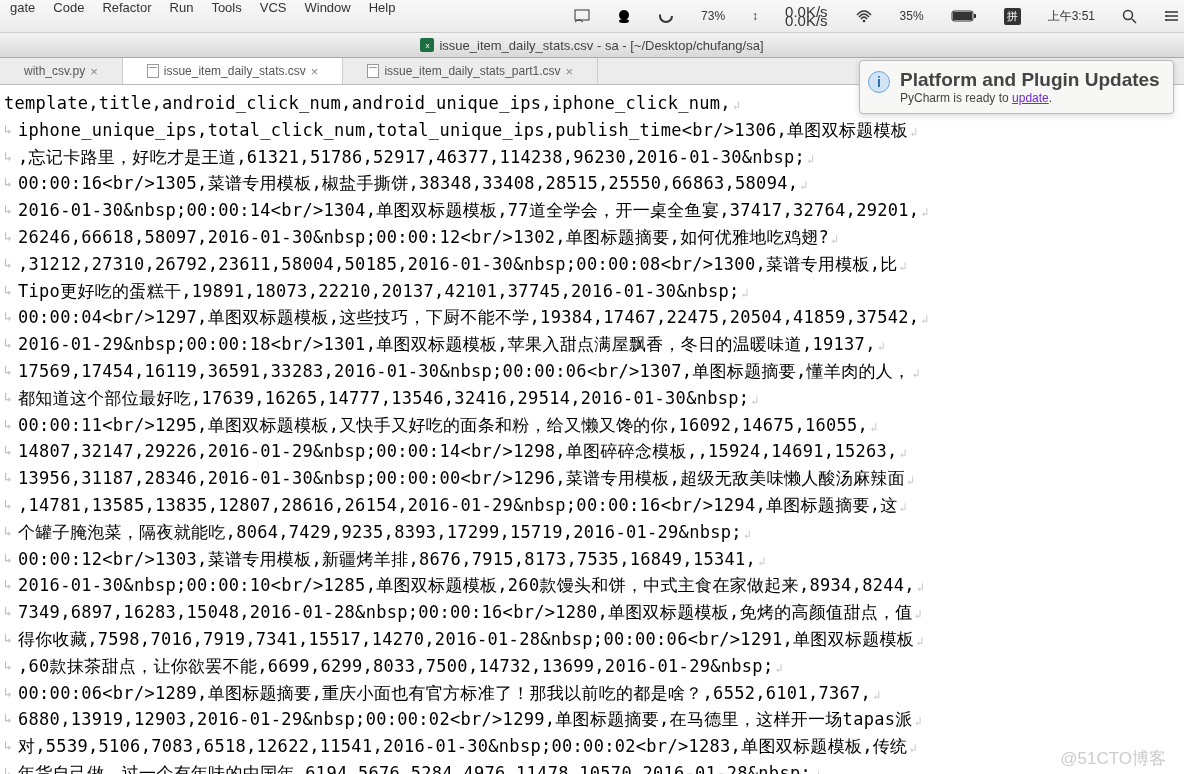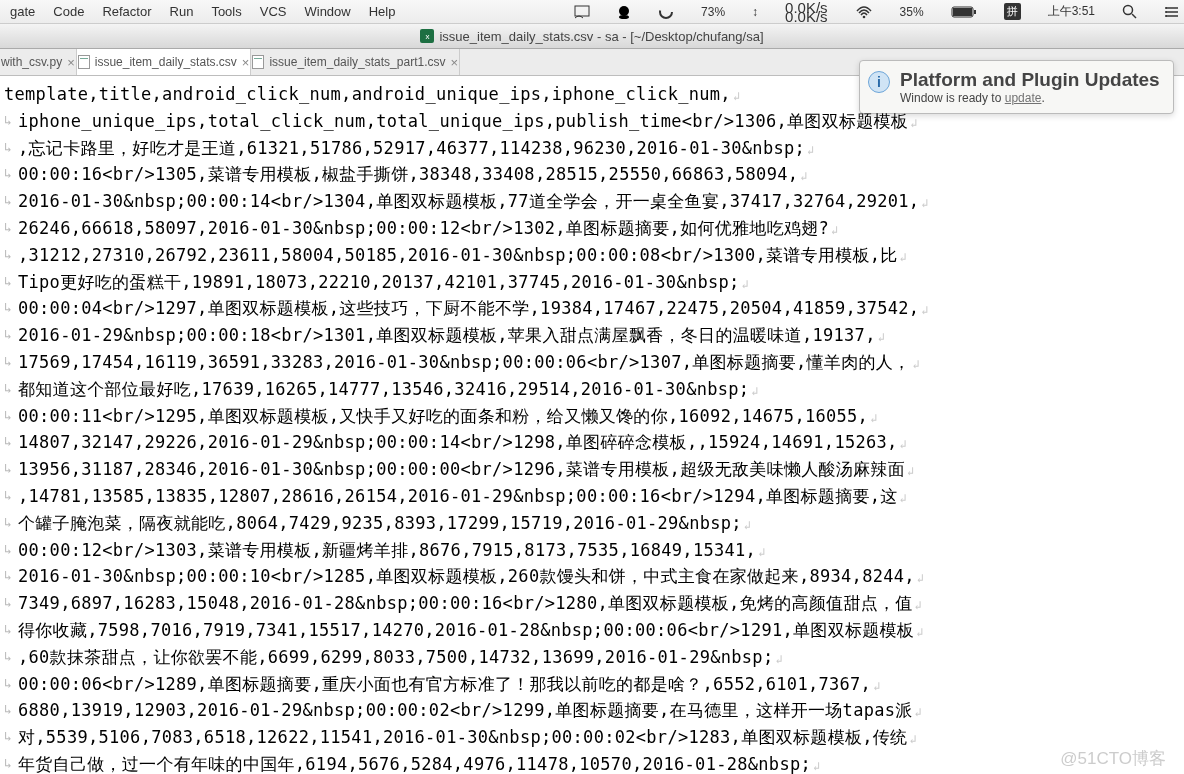--- a/index.html
+++ b/index.html
@@ -1,32 +1,32 @@
 <!DOCTYPE html>
 <html><head>
 <meta charset="utf-8">
 <style>
 * { margin: 0; padding: 0; box-sizing: border-box; }
 body { font-family: -apple-system, "Helvetica Neue", Arial, sans-serif; width: 1184px; height: 774px; background: #fff; overflow: hidden; position: relative; }
-.menubar { height: 24px; background: linear-gradient(#f8f8f8,#ececec); border-bottom: 1px solid #ccc; display: flex; align-items: center; padding: 0 4px; font-size: 13px; color: #333; justify-content: space-between; }
+.menubar { height: 33px; background: linear-gradient(#f8f8f8,#ececec); border-bottom: 1px solid #ccc; display: flex; padding: 0 4px; font-size: 13px; color: #333; justify-content: space-between; }
 .menubar .left { display: flex; gap: 18px; margin-left: 6px; }
 .menubar .right { display: flex; align-items: center; gap: 27px; font-size: 12px; }
 .menubar .right .speed { display: flex; flex-direction: column; font-size: 15px; line-height: 9px; }
 .titlebar { height: 25px; background: linear-gradient(#f4f4f4,#d8d8d8); border-bottom: 1px solid #aaa; display: flex; align-items: center; justify-content: center; font-size: 13px; color: #444; }
 .titlebar .csv-icon { width: 14px; height: 14px; background: #1d6f42; color: #fff; font-size: 8px; display: inline-flex; align-items: center; justify-content: center; margin-right: 5px; border-radius: 2px; }
 .tabs { height: 27px; background: #ececec; border-bottom: 1px solid #bdbdbd; display: flex; align-items: stretch; font-size: 12px; color: #555; }
-.tab { display: flex; align-items: center; padding: 0 1px; border-right: 1px solid #ccc; gap: 5px; cursor: pointer; }
+.tab { display: flex; align-items: center; padding: 0 24px; border-right: 1px solid #ccc; gap: 5px; cursor: pointer; }
 .tab.active { background: #ffffff; }
 .tab .file-icon { width: 12px; height: 14px; background: #fff; border: 1px solid #999; position: relative; }
 .tab .file-icon::before { content: ""; position: absolute; inset: 2px 1px; border-top: 1px solid #7a9; }
 .tab .close { color: #888; font-size: 13px; }
 .notify { position: absolute; top: 60px; right: 10px; width: 315px; background: #f7f7f5; border: 1px solid #bbb; border-radius: 4px; padding: 8px 10px 8px 40px; box-shadow: 0 2px 6px rgba(0,0,0,.15); font-size: 12px; color: #444; }
 .notify .info-icon { position: absolute; left: 8px; top: 10px; width: 22px; height: 22px; border-radius: 50%; background: #d0e4f5; border: 1px solid #6ea6d8; color: #2a6aa8; display: flex; align-items: center; justify-content: center; font-weight: bold; font-size: 14px; }
 .notify .title { font-weight: bold; font-size: 19px; }
-.notify a { color: #737373; text-decoration: underline; }
+.notify a { color: #6d28d9; text-decoration: underline; }
 .editor { font-family: Menlo, Consolas, monospace; font-size: 17px; line-height: 24.8px; padding: 6px 4px; color: #000; white-space: nowrap; overflow: hidden; letter-spacing: 0.3px; }
 .ln { white-space: nowrap; }
 .cont { padding-left: 14px; position: relative; }
 .cont::before { content: "↳"; position: absolute; left: 0; top: 0; color: #bbb; font-size: 13px; }
 .eol { color: #ccc; font-size: 12px; margin-left: 2px; }
 .watermark { position: absolute; right: 18px; bottom: 4px; color: #ccc; font-size: 17px; }
 svg { display: block; }
 .ri { display: inline-flex; align-items: center; }
 </style>
 </head>
@@ -121,21 +121,21 @@
     <span class="file-icon"></span>
     <span>issue_item_daily_stats_part1.csv</span>
     <span class="close">×</span>
   </div>
 </div>
 
 <div class="notify">
   <div class="info-icon">i</div>
   <div class="title">Platform and Plugin Updates</div>
   <div>
-    <span>Window is ready to </span><a href="#">update</a><span>.</span>
+    <span>PyCharm is ready to </span><a href="#">update</a><span>.</span>
   </div>
 </div>
 
 <div class="editor" id="editor">
     <div class="ln">template,title,android_click_num,android_unique_ips,iphone_click_num,<span class="eol">↲</span></div>
     <div class="ln cont">iphone_unique_ips,total_click_num,total_unique_ips,publish_time&lt;br/&gt;1306,单图双标题模板<span class="eol">↲</span></div>
     <div class="ln cont">,忘记卡路里，好吃才是王道,61321,51786,52917,46377,114238,96230,2016-01-30&amp;nbsp;<span class="eol">↲</span></div>
     <div class="ln cont">00:00:16&lt;br/&gt;1305,菜谱专用模板,椒盐手撕饼,38348,33408,28515,25550,66863,58094,<span class="eol">↲</span></div>
     <div class="ln cont">2016-01-30&amp;nbsp;00:00:14&lt;br/&gt;1304,单图双标题模板,77道全学会，开一桌全鱼宴,37417,32764,29201,<span class="eol">↲</span></div>
     <div class="ln cont">26246,66618,58097,2016-01-30&amp;nbsp;00:00:12&lt;br/&gt;1302,单图标题摘要,如何优雅地吃鸡翅?<span class="eol">↲</span></div>

